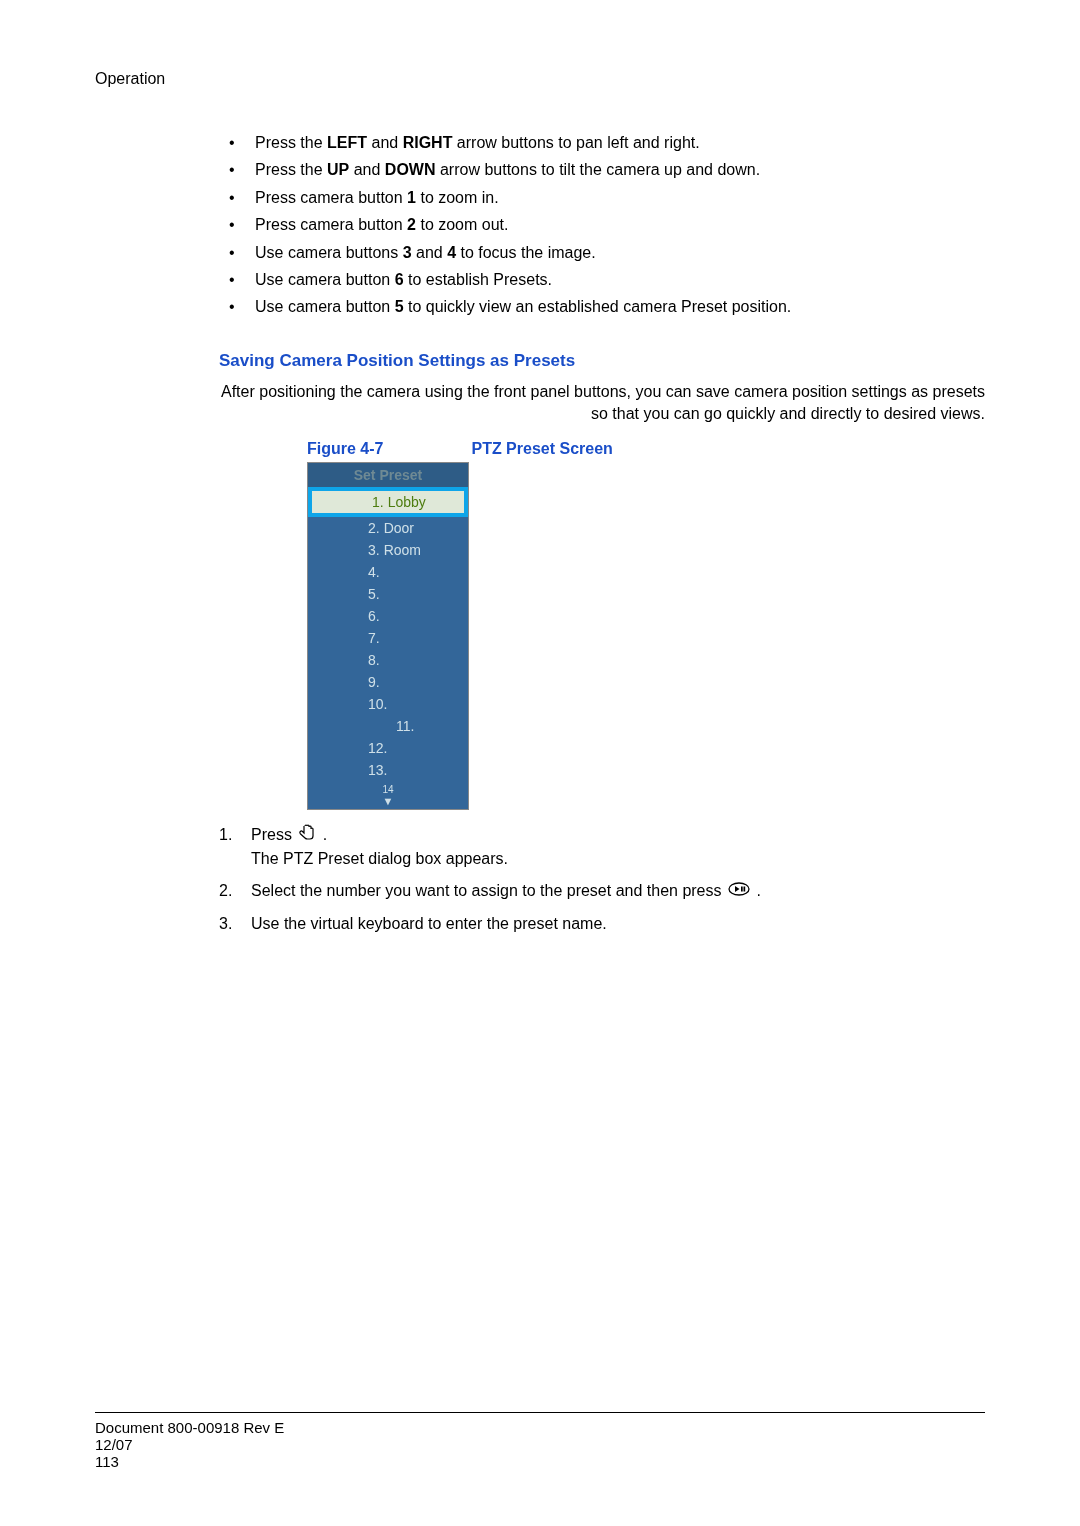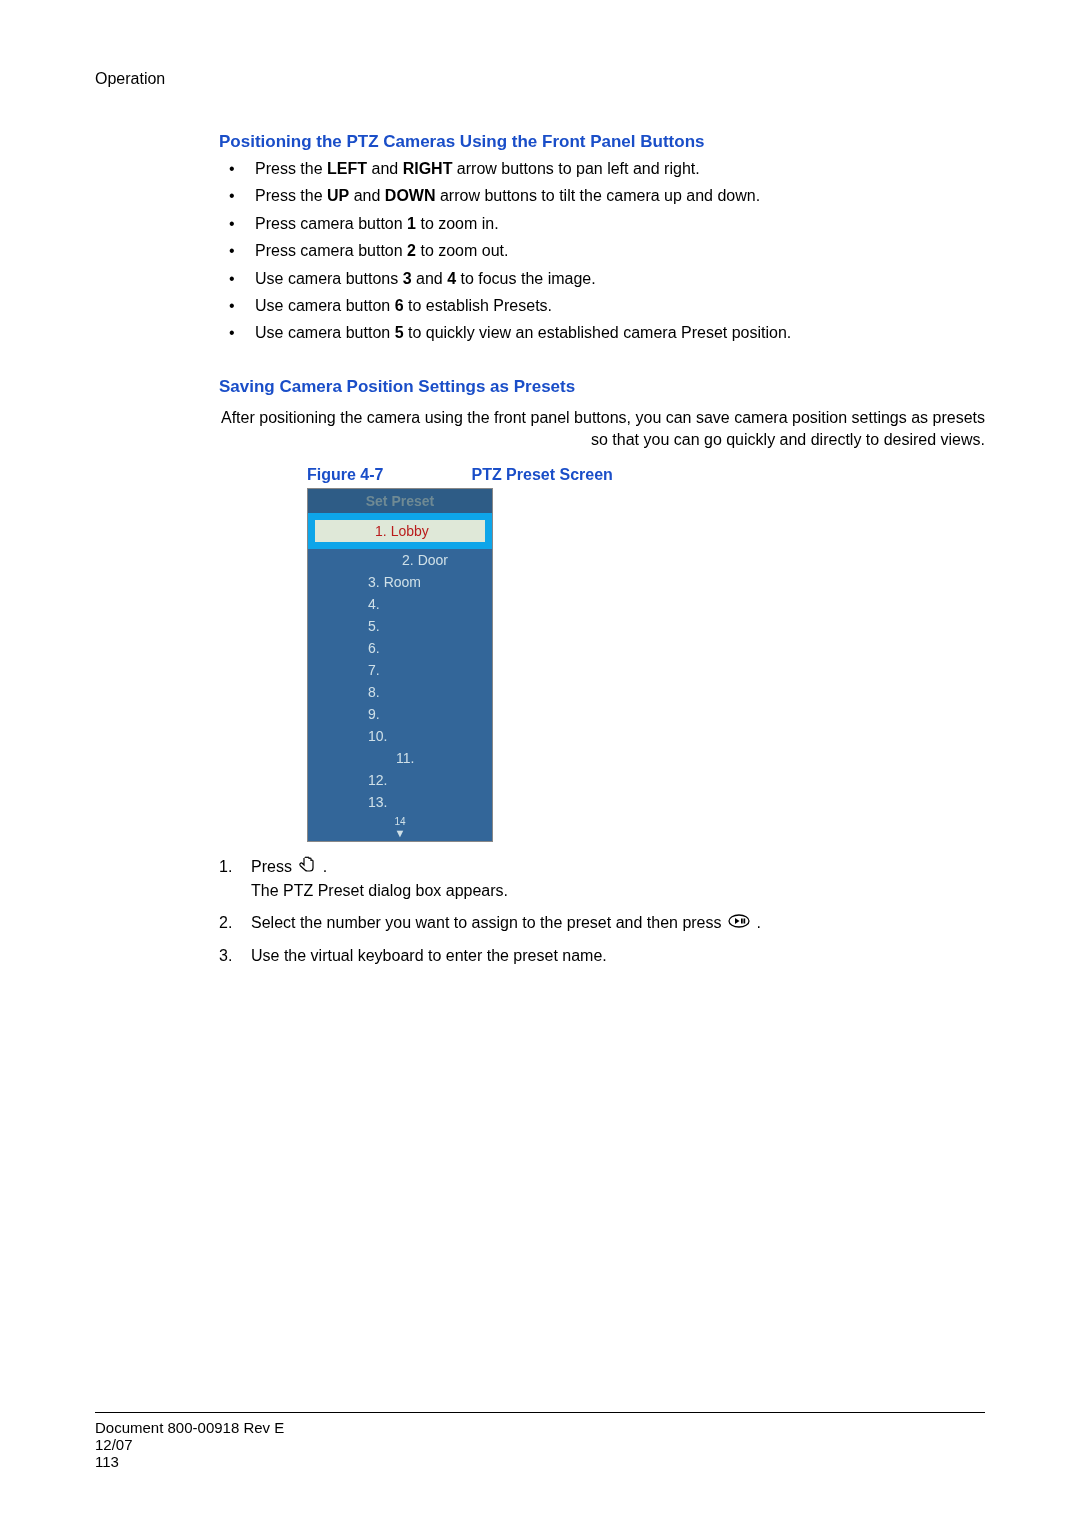--- a/index.html
+++ b/index.html
@@ -17,26 +17,26 @@
   .content { margin-left: 124px; }
   .heading-blue { color: #1a4ec8; font-weight: bold; font-size: 17px; margin-bottom: 6px; }
   .bullet-list { list-style: none; margin-left: 10px; margin-bottom: 32px; }
   .bullet-list li { position: relative; padding-left: 26px; margin-bottom: 5px; line-height: 1.4; }
   .bullet-list li::before { content: "•"; position: absolute; left: 0; top: 0; }
   .body-para { margin-top: 10px; margin-bottom: 14px; line-height: 1.4; margin-left: -124px; padding-left: 0; text-align: right;}
   .bold { font-weight: bold; }
   .figure-caption { color: #1a4ec8; font-weight: bold; font-size: 16px; margin: 6px 0 4px 88px;}
   .figure-caption .fnum { display:inline-block; width: 160px; }
   .preset-box {
-    width: 186px; margin-left: 88px; background: #336699; border: 1px solid #888;
+    width: 162px; margin-left: 88px; background: #336699; border: 1px solid #888;
     color: #cfe0e8; font-size: 14px;
   }
   .preset-title { text-align: center; color: #6f8a94; background: #2e5c86; padding: 4px 0; font-weight: bold;}
   .preset-item { padding: 3px 10px; text-align: right; border-bottom: 0; }
-  .preset-item.selected { background: #dfe8d8; color: #b91c1c; border: 7px solid #0ea5e9; }
+  .preset-item.selected { background: #dfe8d8; color: #4d7c0f; border: 4px solid #0ea5e9; }
   .preset-item .num { margin-right: 4px; }
   .preset-foot { text-align: center; font-size: 11px; color: #cfe0e8; padding: 2px 0; }
   .numbered { list-style: none; margin-top: 14px; margin-left: -124px; }
   .numbered li { display: flex; margin-bottom: 10px; line-height: 1.4; }
   .numbered .n { width: 32px; flex-shrink: 0; }
   .numbered .t { flex: 1; }
   .inline-icon {
     display: inline-block; vertical-align: middle; margin: 0 2px;
   }
   .footer {
@@ -45,21 +45,20 @@
     display: flex; justify-content: space-between; flex-direction: column;
   }
   .preset-body { max-height: 320px; overflow: hidden; }
 </style>
 </head>
 <body>
 
 <div class="section-label">Operation</div>
 
 <div class="content">
-  <div class="heading-blue">Positioning the PTZ Cameras Using the Front Panel Buttons</div>
   <ul class="bullet-list" id="bullets">
       <li><span>Press the </span><span class="bold">LEFT</span><span> and </span><span class="bold">RIGHT</span><span> arrow buttons to pan left and right.</span></li>
       <li><span>Press the </span><span class="bold">UP</span><span> and </span><span class="bold">DOWN</span><span> arrow buttons to tilt the camera up and down.</span></li>
       <li><span>Press camera button </span><span class="bold">1</span><span></span><span> to zoom in.</span></li>
       <li><span>Press camera button </span><span class="bold">2</span><span></span><span> to zoom out.</span></li>
       <li><span>Use camera buttons </span><span class="bold">3</span><span> and </span><span class="bold">4</span><span> to focus the image.</span></li>
       <li><span>Use camera button </span><span class="bold">6</span><span></span><span> to establish Presets.</span></li>
       <li><span>Use camera button </span><span class="bold">5</span><span></span><span> to quickly view an established camera Preset position.</span></li>
     </ul>
 
@@ -73,21 +72,21 @@
 <div class="content">
   <div class="figure-caption">
     <span class="fnum">Figure 4-7</span>
     <span>PTZ Preset Screen</span>
   </div>
 
   <div class="preset-box">
     <div class="preset-title">Set Preset</div>
     <div class="preset-body" id="preset-body">
         <div class="preset-item selected" style="text-align: left; padding-left: 60px;"><span class="num">1.</span><span>Lobby</span></div>
-        <div class="preset-item" style="text-align: center; padding-left: 60px;"><span class="num">2.</span><span>Door</span></div>
+        <div class="preset-item" style="text-align: left; padding-left: 60px;"><span class="num">2.</span><span>Door</span></div>
         <div class="preset-item" style="text-align: left; padding-left: 60px;"><span class="num">3.</span><span>Room</span></div>
         <div class="preset-item" style="text-align: left; padding-left: 60px;"><span class="num">4.</span><span></span></div>
         <div class="preset-item" style="text-align: left; padding-left: 60px;"><span class="num">5.</span><span></span></div>
         <div class="preset-item" style="text-align: left; padding-left: 60px;"><span class="num">6.</span><span></span></div>
         <div class="preset-item" style="text-align: left; padding-left: 60px;"><span class="num">7.</span><span></span></div>
         <div class="preset-item" style="text-align: left; padding-left: 60px;"><span class="num">8.</span><span></span></div>
         <div class="preset-item" style="text-align: left; padding-left: 60px;"><span class="num">9.</span><span></span></div>
         <div class="preset-item" style="text-align: left; padding-left: 60px;"><span class="num">10.</span><span></span></div>
         <div class="preset-item" style="text-align: left; padding-left: 88px;"><span class="num">11.</span><span></span></div>
         <div class="preset-item" style="text-align: left; padding-left: 60px;"><span class="num">12.</span><span></span></div>

